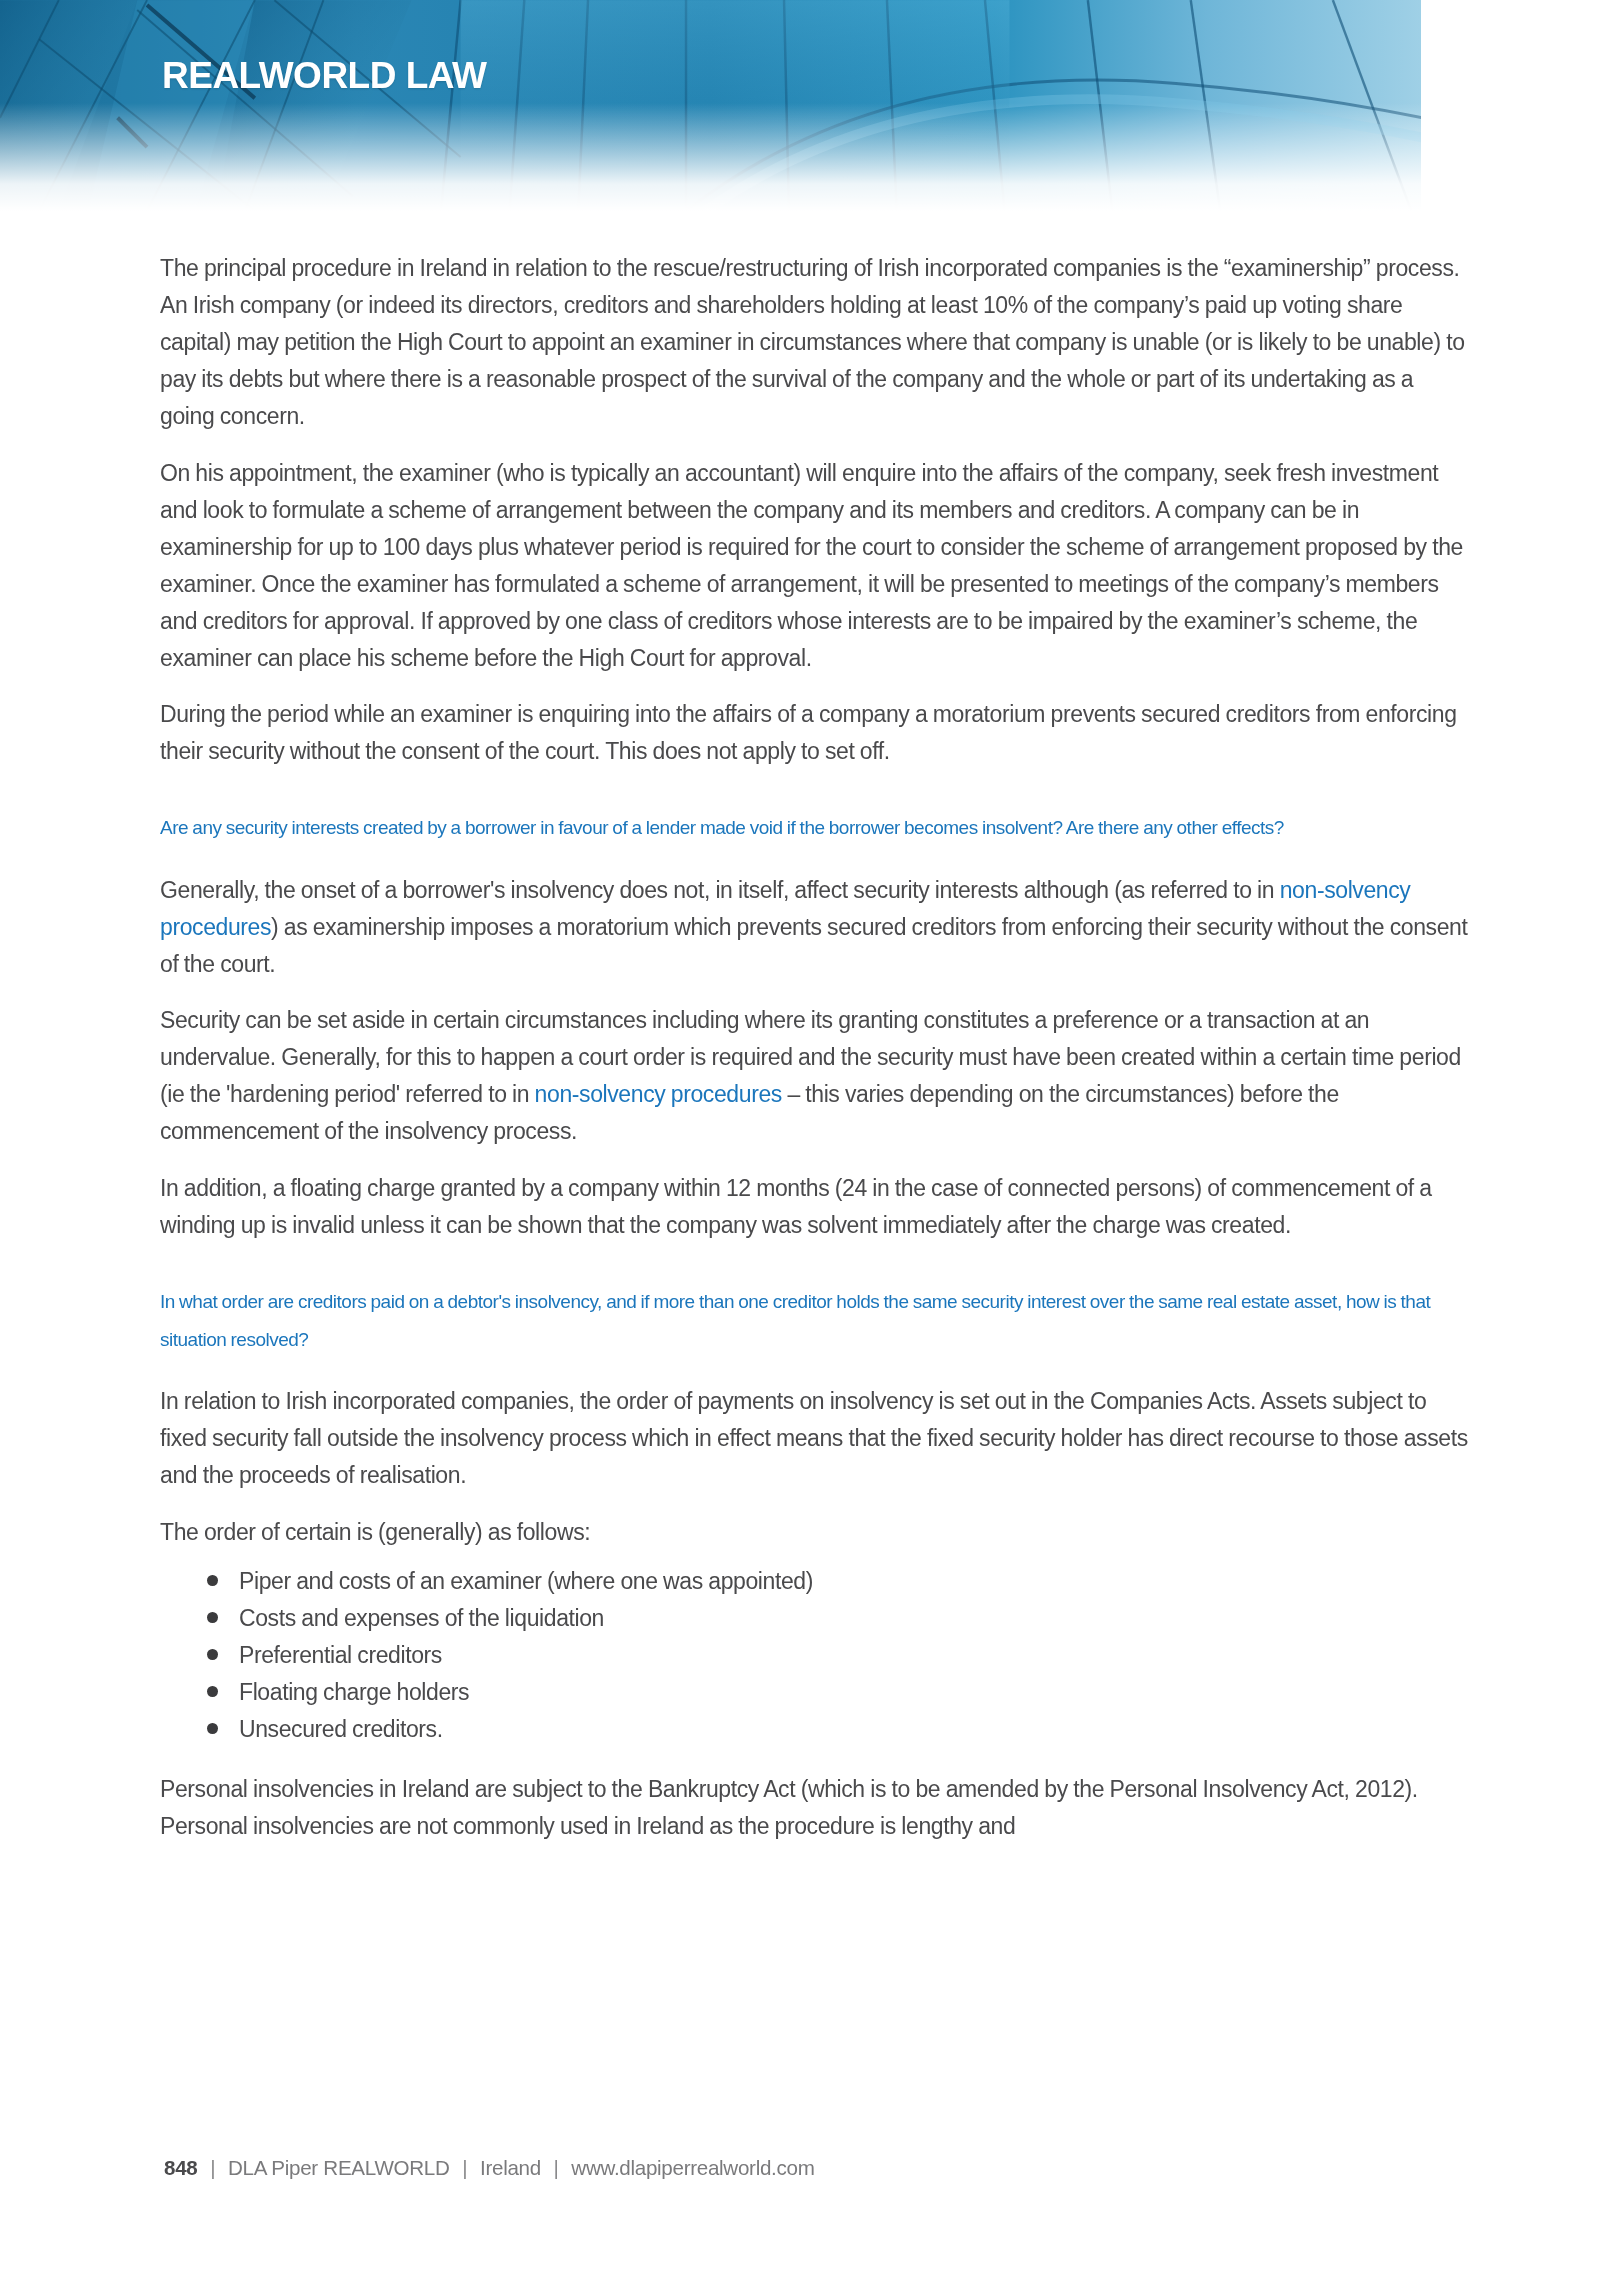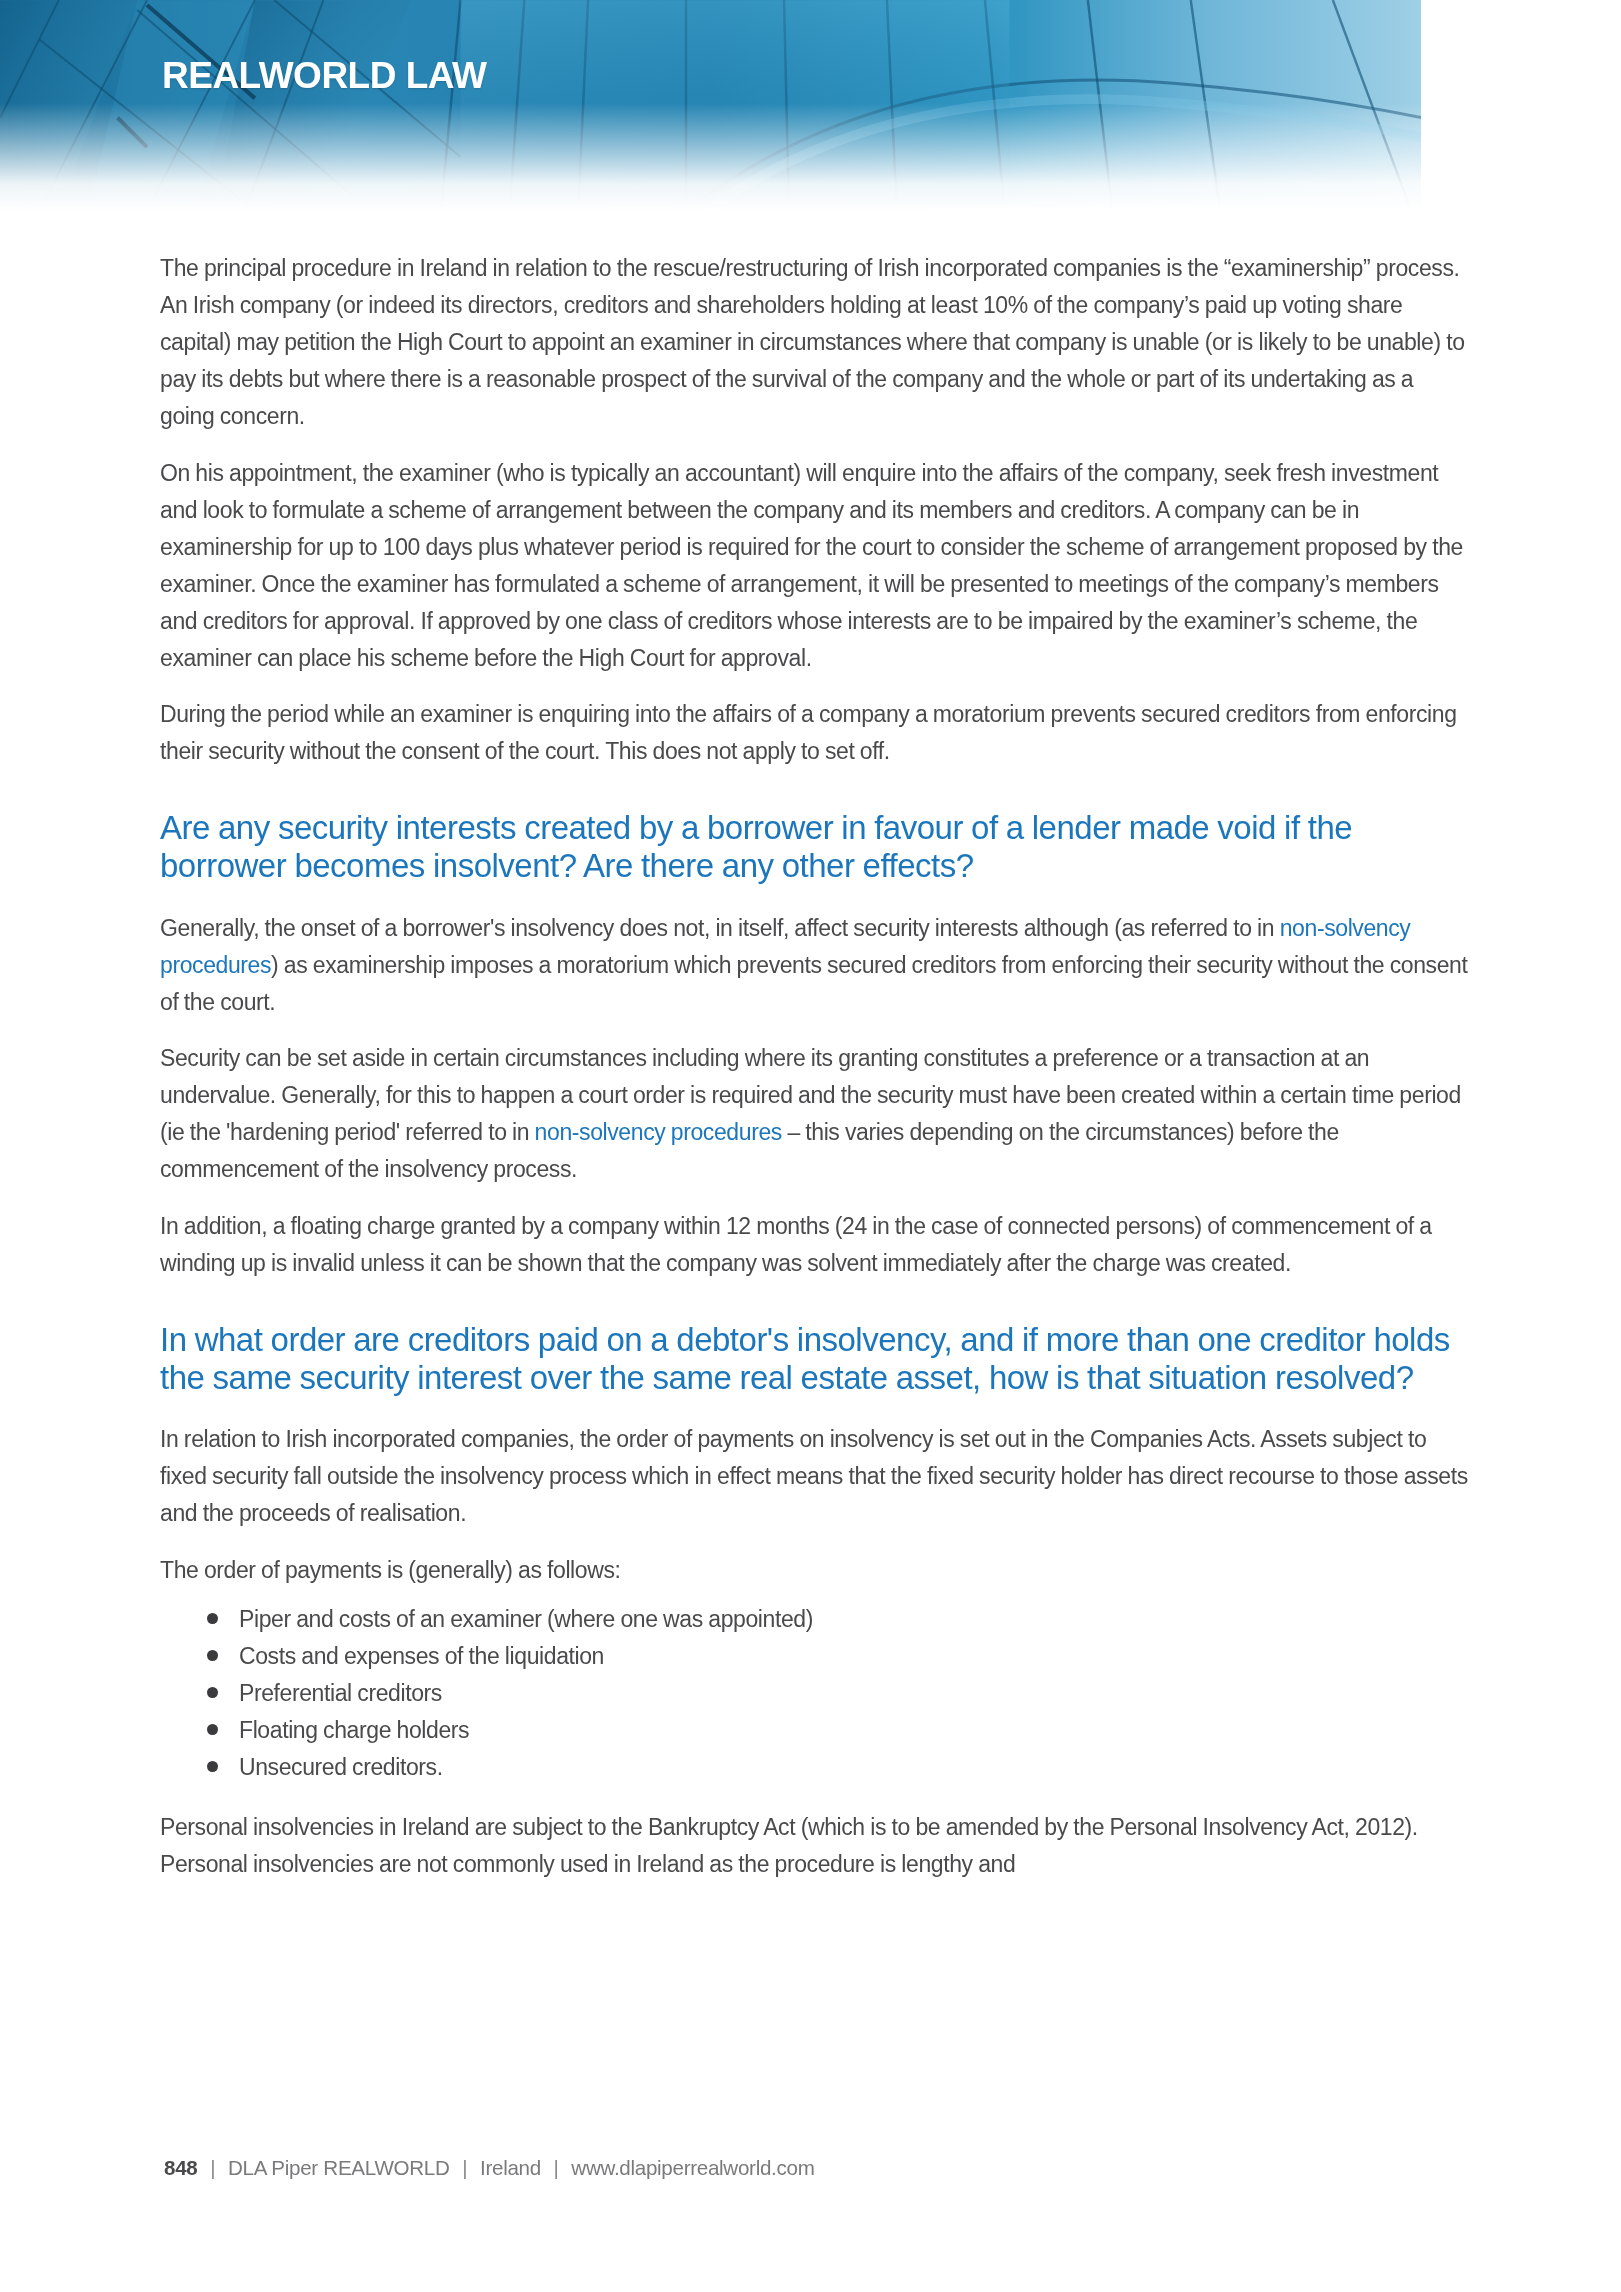--- a/index.html
+++ b/index.html
@@ -54,21 +54,21 @@
       margin: 0 0 19.6px 0;
       font-size: 23px;
       line-height: 37px;
       color: #4a4a4c;
       letter-spacing: -0.4px;
       word-spacing: -0.5px;
     }
     h2.question {
       margin: 39px 0 24.5px 0;
       font-weight: 400;
-      font-size: 33px;
+      font-size: 19px;
       line-height: 38px;
       color: #1b76bc;
       letter-spacing: -0.5px;
       word-spacing: -0.5px;
     }
     a.xref {
       color: #1b76bc;
       text-decoration: none;
     }
     ul.bullets {
@@ -185,21 +185,21 @@
 
   <p class="body"><span>Generally, the onset of a borrower's insolvency does not, in itself, affect security interests although (as referred to in </span><a class="xref" href="#">non-solvency procedures</a><span>) as examinership imposes a moratorium which prevents secured creditors from enforcing their security without the consent of the court.</span></p>
 
   <p class="body"><span>Security can be set aside in certain circumstances including where its granting constitutes a preference or a transaction at an undervalue. Generally, for this to happen a court order is required and the security must have been created within a certain time period (ie the 'hardening period' referred to in </span><a class="xref" href="#">non-solvency procedures</a><span> – this varies depending on the circumstances) before the commencement of the insolvency process.</span></p>
 
   <p class="body">In addition, a floating charge granted by a company within 12 months (24 in the case of connected persons) of commencement of a winding up is invalid unless it can be shown that the company was solvent immediately after the charge was created.</p>
 
   <h2 class="question">In what order are creditors paid on a debtor's insolvency, and if more than one creditor holds the same security interest over the same real estate asset, how is that situation resolved?</h2>
 
   <p class="body">In relation to Irish incorporated companies, the order of payments on insolvency is set out in the Companies Acts. Assets subject to fixed security fall outside the insolvency process which in effect means that the fixed security holder has direct recourse to those assets and the proceeds of realisation.</p>
-  <p class="body" style="margin-bottom:11.8px;">The order of payments is (generally) as follows:</p>
+  <p class="body" style="margin-bottom:11.8px;">The order of certain is (generally) as follows:</p>
 
   <ul class="bullets">
     <li><span class="bullet-dot"></span><span>Piper and costs of an examiner (where one was appointed)</span></li>
     <li><span class="bullet-dot"></span><span>Costs and expenses of the liquidation</span></li>
     <li><span class="bullet-dot"></span><span>Preferential creditors</span></li>
     <li><span class="bullet-dot"></span><span>Floating charge holders</span></li>
     <li><span class="bullet-dot"></span><span>Unsecured creditors.</span></li>
   </ul>
 
   <p class="body">Personal insolvencies in Ireland are subject to the Bankruptcy Act (which is to be amended by the Personal Insolvency Act, 2012). Personal insolvencies are not commonly used in Ireland as the procedure is lengthy and</p>

